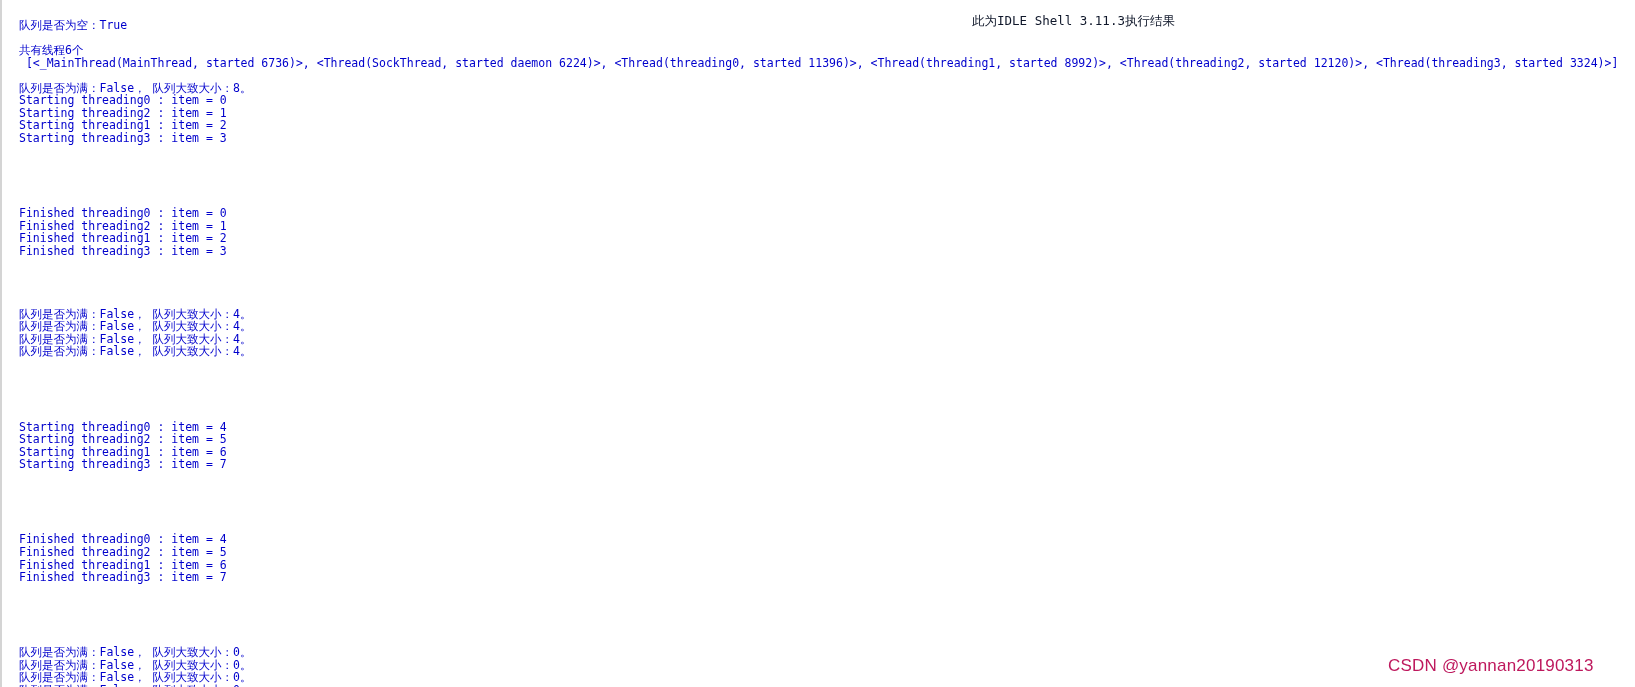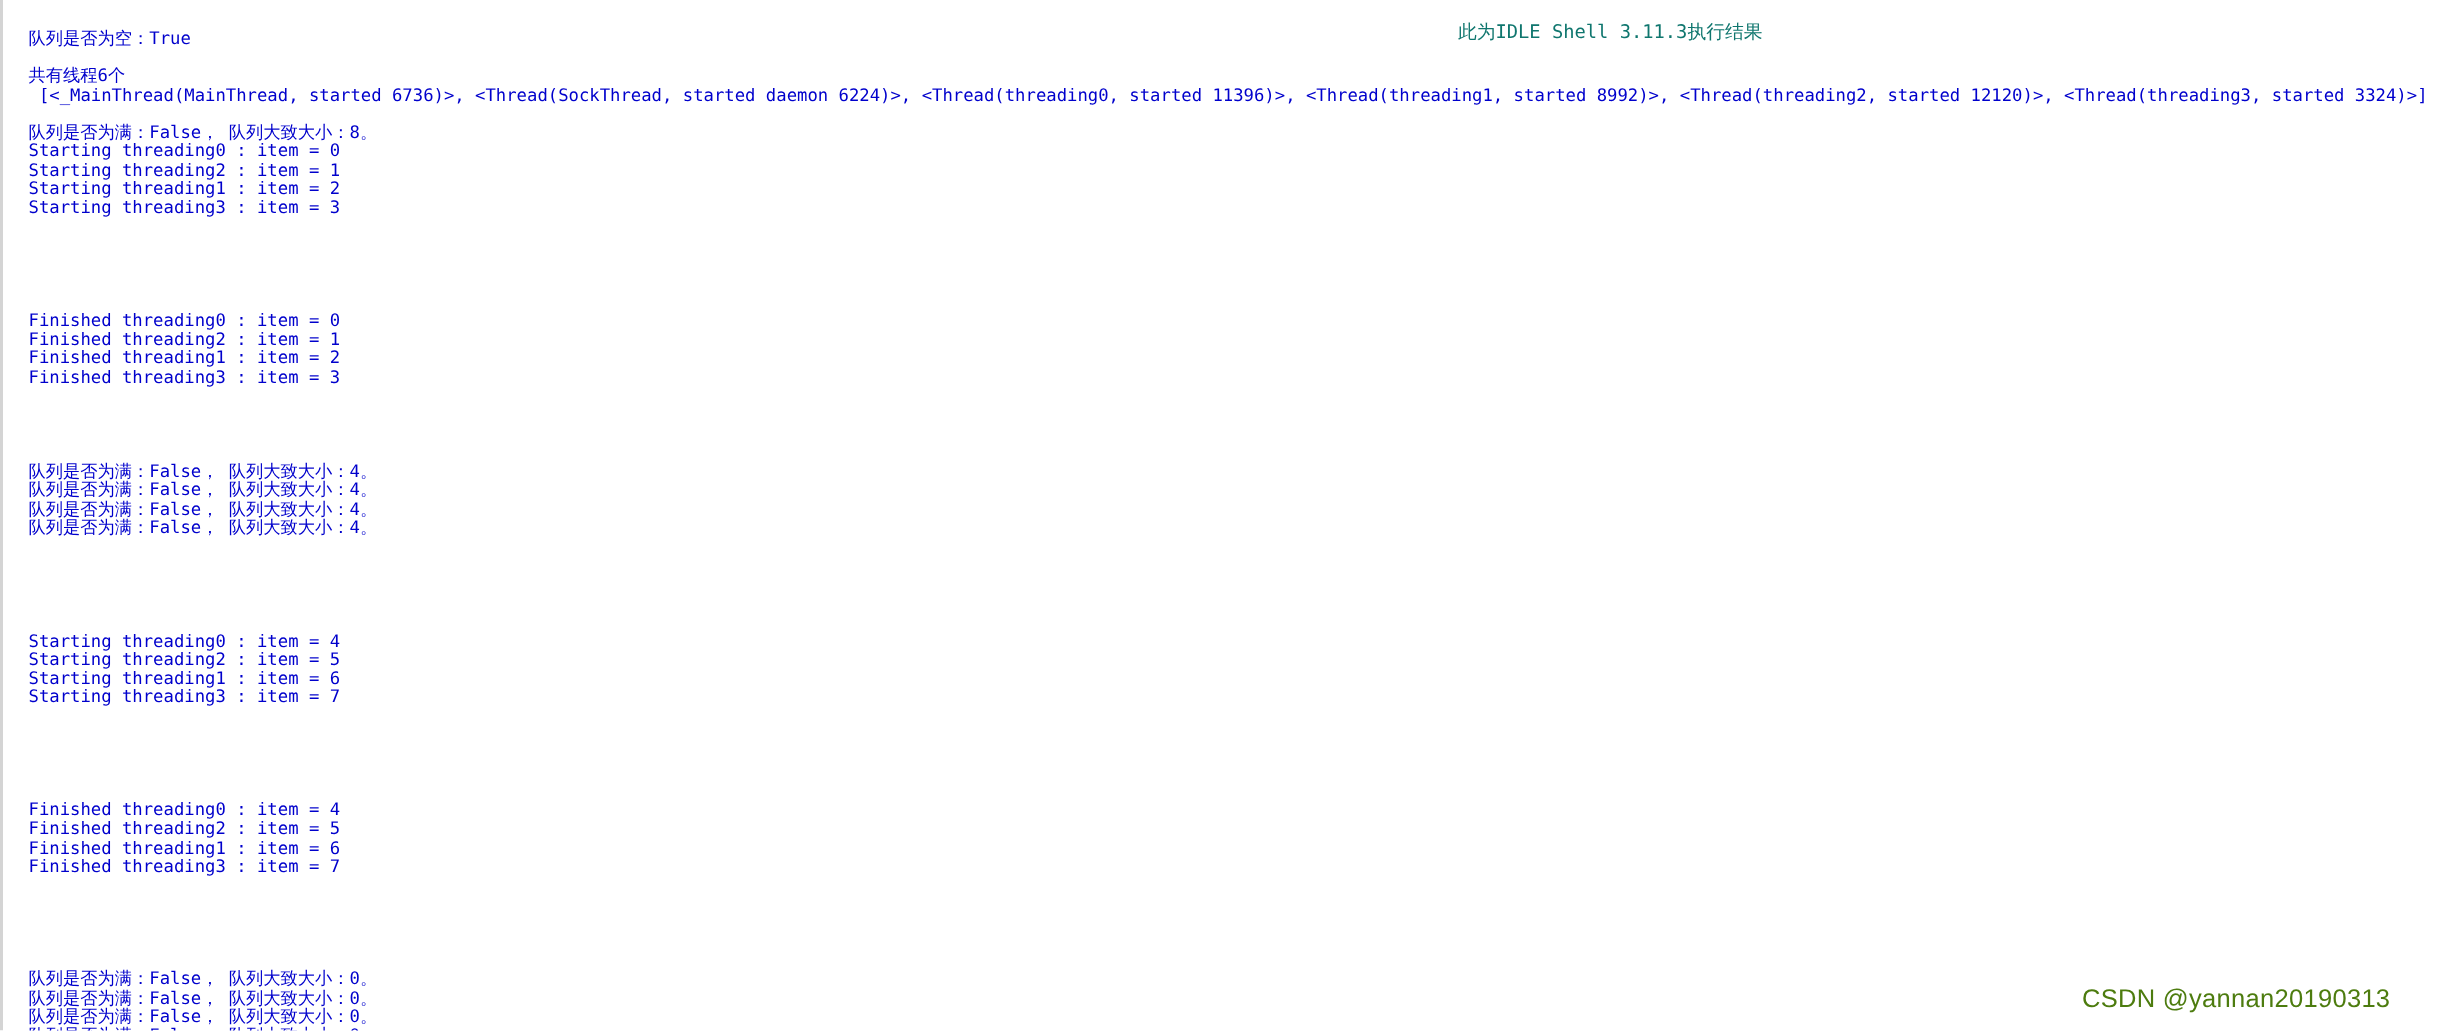--- a/index.html
+++ b/index.html
@@ -47,32 +47,32 @@
     color: #0000cc;
   }
   .line.blank {
     color: transparent;
   }
 
   #idle-annotation {
     position: absolute;
     left: 972px;
     top: 14px;
-    color: #0f766e;
+    color: #0f172a;
     font-family: "DejaVu Sans Mono", "Liberation Mono", monospace;
     font-size: 12.5px;
     line-height: 14px;
     white-space: pre;
   }
 
   #csdn-watermark {
     position: absolute;
     left: 1388px;
     top: 656px;
-    color: #4d7c0f;
+    color: #be185d;
     font-family: "Liberation Sans", sans-serif;
     font-size: 17px;
     line-height: 20px;
     white-space: pre;
     letter-spacing: 0.2px;
   }
 </style>
 </head>
 <body>
 

